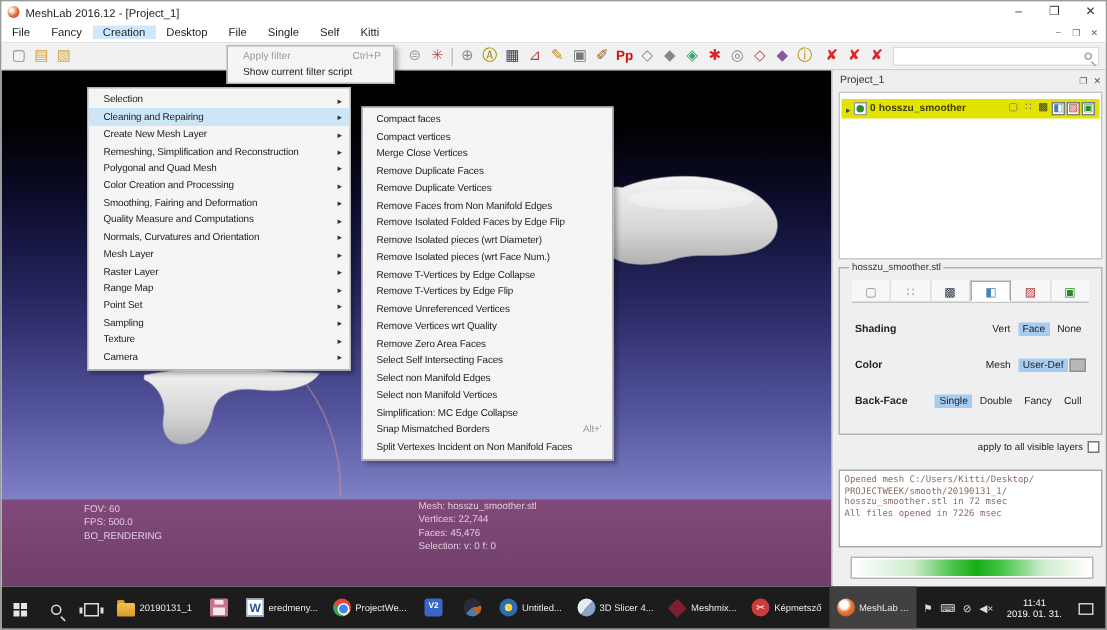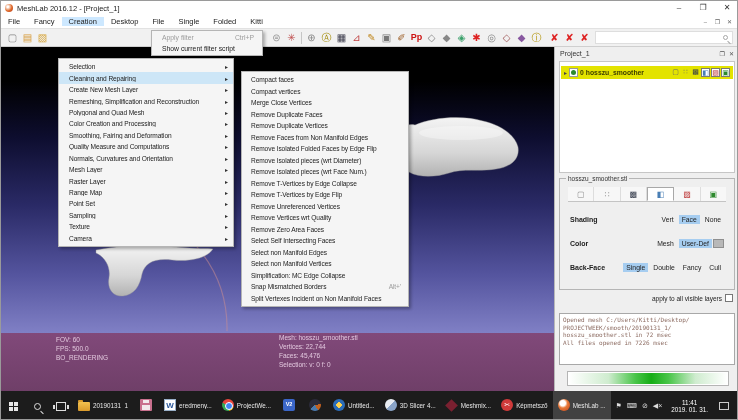--- a/index.html
+++ b/index.html
@@ -133,21 +133,21 @@
     </span>
   </div>
 
   <div class="menubar">
       <div class="menu-item">File</div>
       <div class="menu-item">Fancy</div>
       <div class="menu-item active">Creation</div>
       <div class="menu-item">Desktop</div>
       <div class="menu-item">File</div>
       <div class="menu-item">Single</div>
-      <div class="menu-item">Folded</div>
+      <div class="menu-item">Self</div>
       <div class="menu-item">Kitti</div>
     </div>
   <div class="mdi-controls">
     <span class="mdi-btn">–</span>
     <span class="mdi-btn">❐</span>
     <span class="mdi-btn">✕</span>
   </div>
 
   <div class="toolbar">
     <div class="tb-group" style="left:4px">

